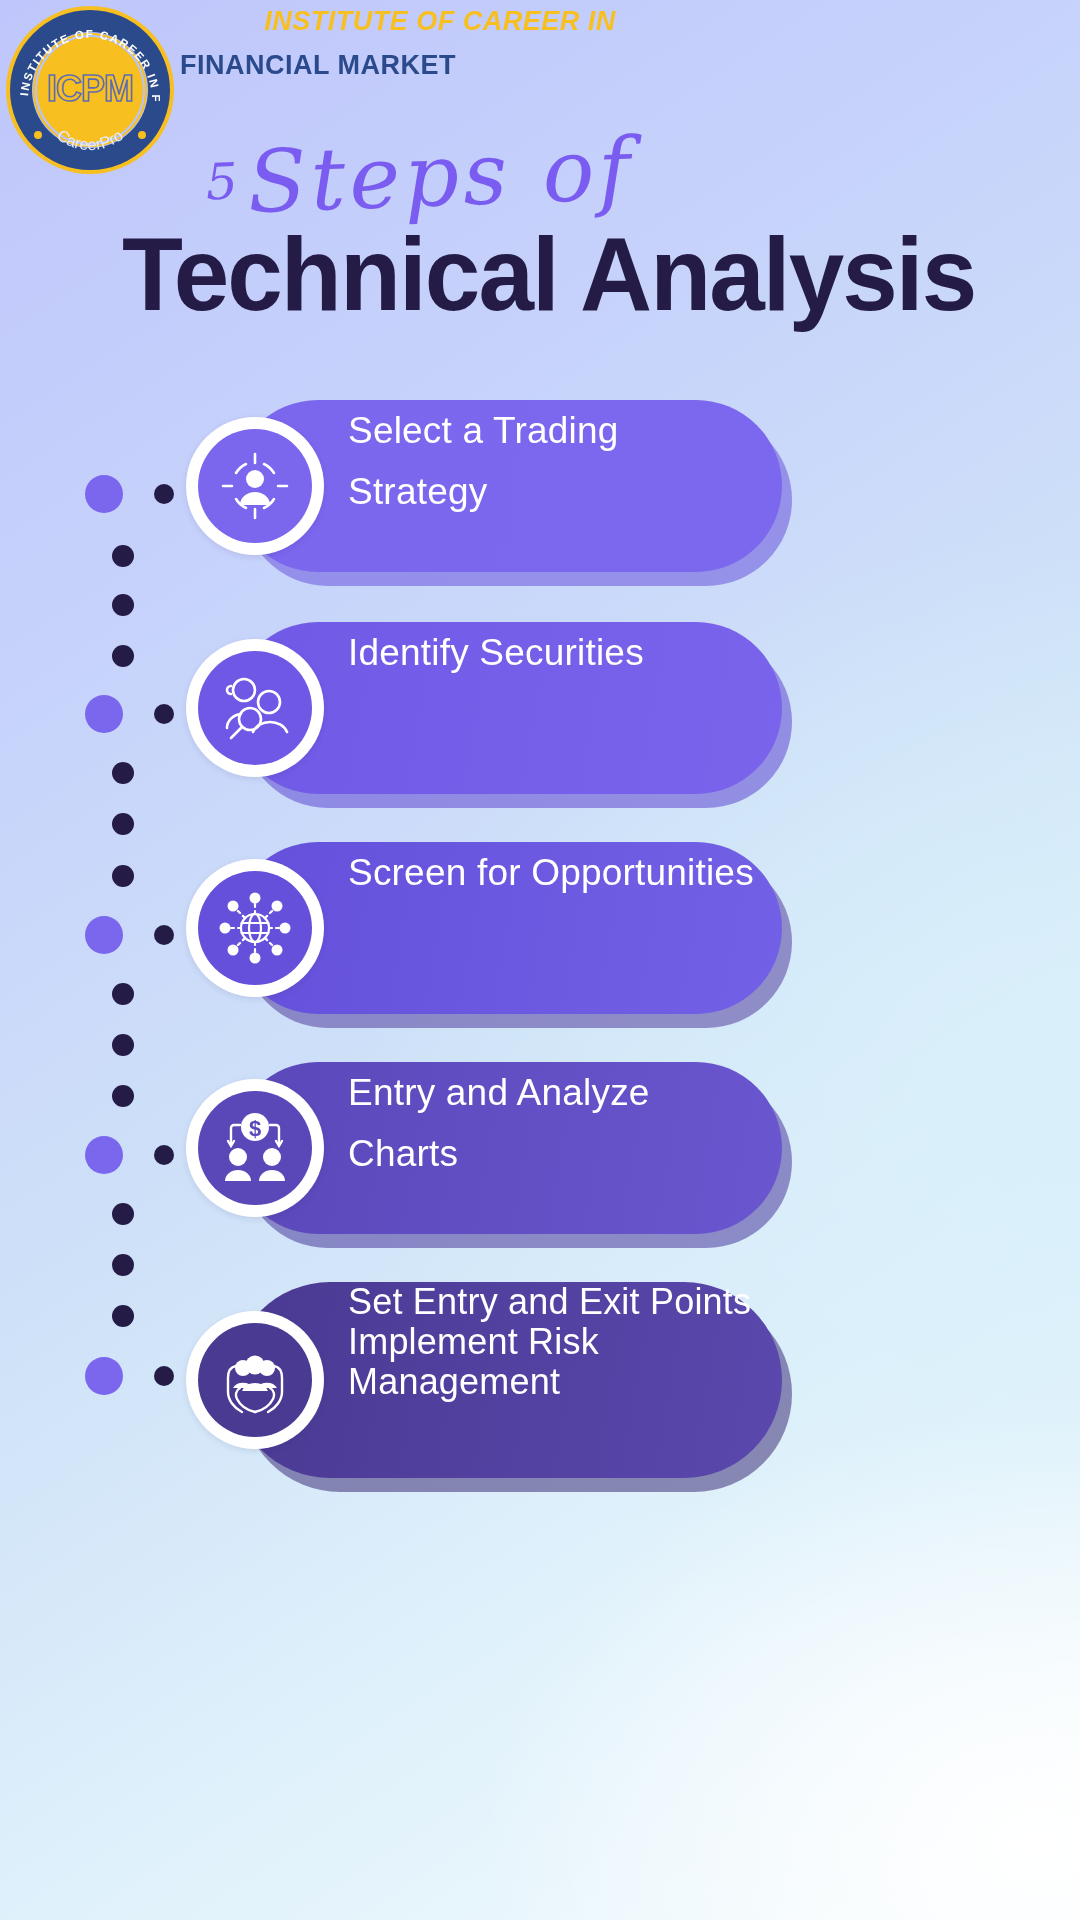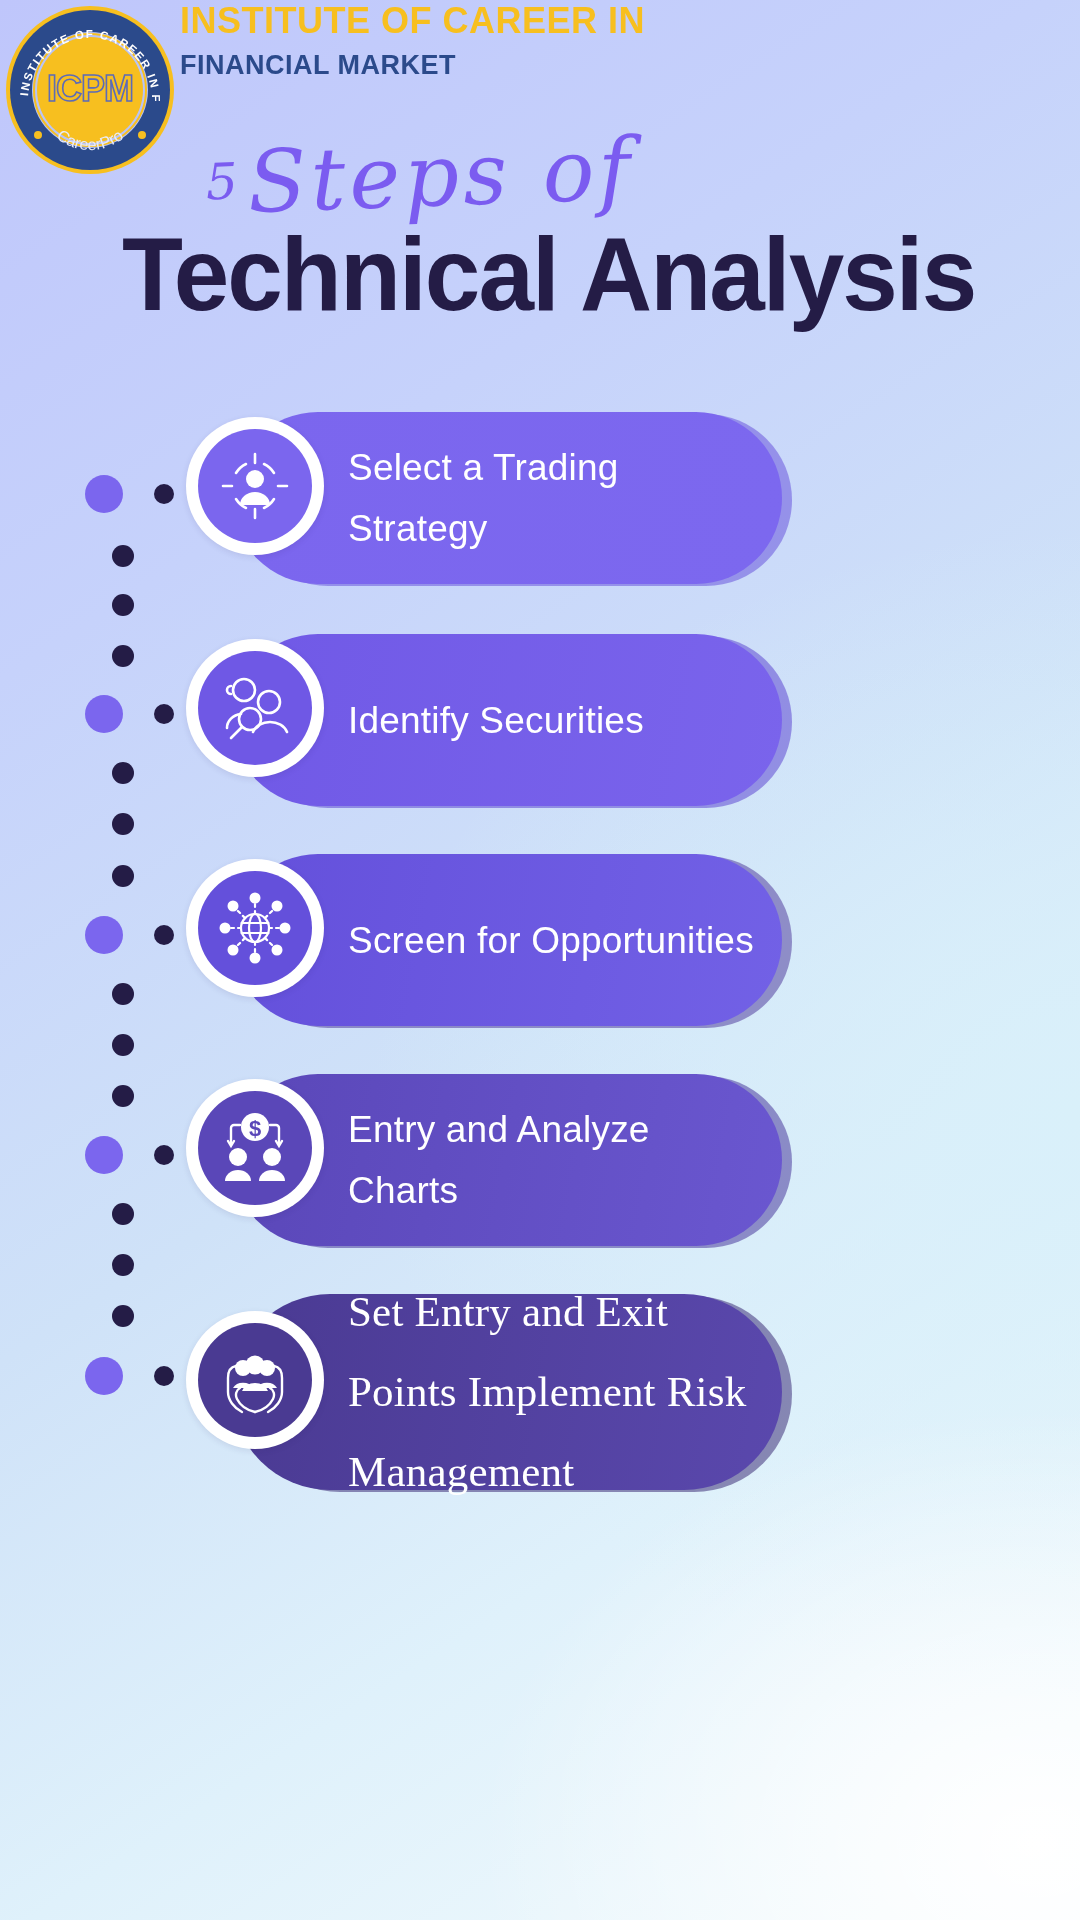--- a/index.html
+++ b/index.html
@@ -42,26 +42,28 @@
   }
   .logo-badge svg { display: block; }
 
   .brand-lines {
     position: absolute;
     left: 180px;
     top: 4px;
     width: 640px;
   }
   .brand-line1 {
-    font-size: 36px;
+    font-size: 27px;
     font-weight: bold;
     letter-spacing: 0.5px;
     color: #f7bf1f;
+    text-align: center;
     line-height: 34px;
     padding-right: 120px;
+    font-style: italic;
   }
   .brand-line2 {
     font-size: 27px;
     font-weight: bold;
     letter-spacing: 0.5px;
     color: #2b4a8b;
     line-height: 34px;
     padding-right: 270px;
     margin-top: 10px;
   }
@@ -163,39 +165,38 @@
     left: 10px;
     top: 14px;
     width: 550px;
     height: 172px;
     border-radius: 86px;
     opacity: 0.55;
   }
   .card {
     position: absolute;
     left: 0;
-    top: 12px;
+    top: 0;
     width: 550px;
     height: 172px;
     border-radius: 86px;
     display: flex;
-    align-items: center;
   }
   .card-text {
     color: #ffffff;
     font-size: 37px;
     line-height: 61px;
     font-weight: normal;
     padding-left: 116px;
     padding-right: 18px;
     letter-spacing: 0.2px;
   }
   .step.tall, .step.tall .card, .step.tall .card-shadow { height: 196px; }
   .step.tall .card, .step.tall .card-shadow { border-radius: 98px; }
-  .step.tall .card-text { line-height: 80px; font-size: 43px; font-family: Liberation Serif, serif; }
+  .step.tall .card-text { line-height: 40px; font-size: 36px; }
 
   .icon-ring {
     position: absolute;
     left: -46px;
     top: 50%;
     margin-top: -69px;
     width: 138px;
     height: 138px;
     border-radius: 50%;
     background: #ffffff;

